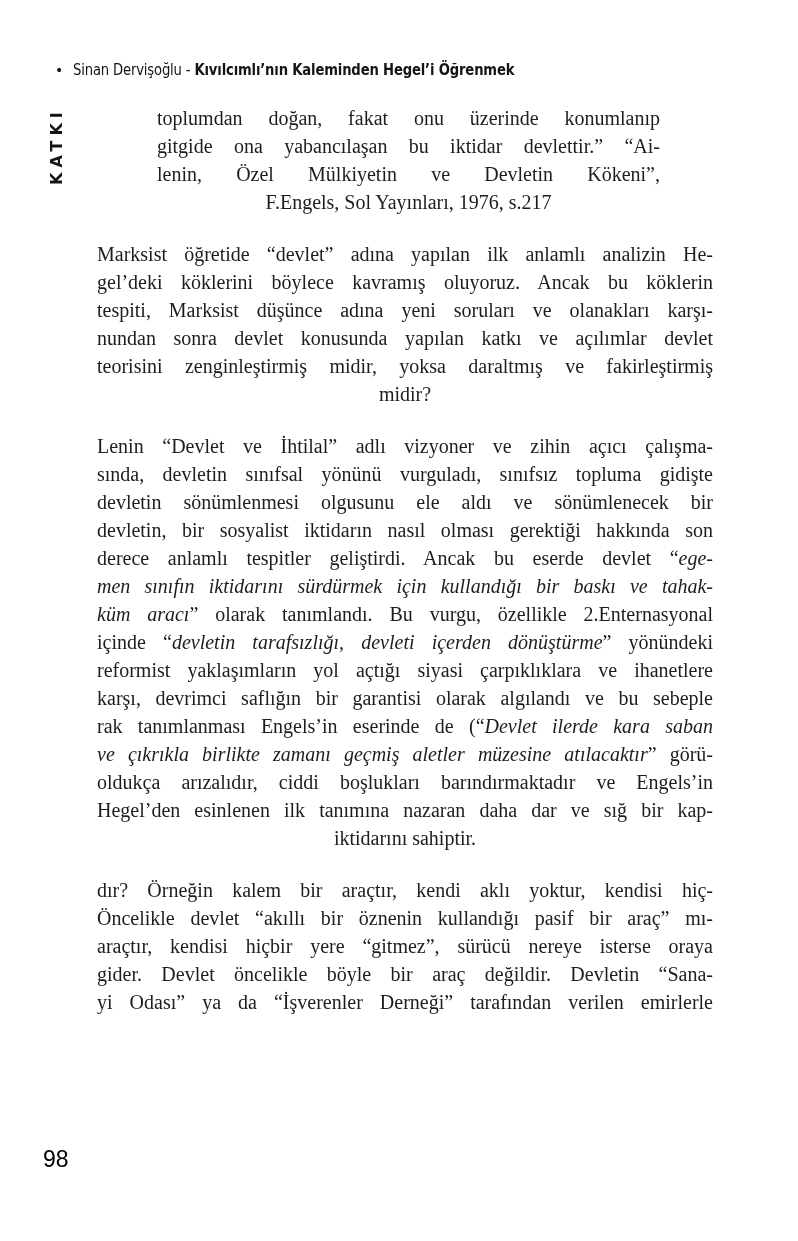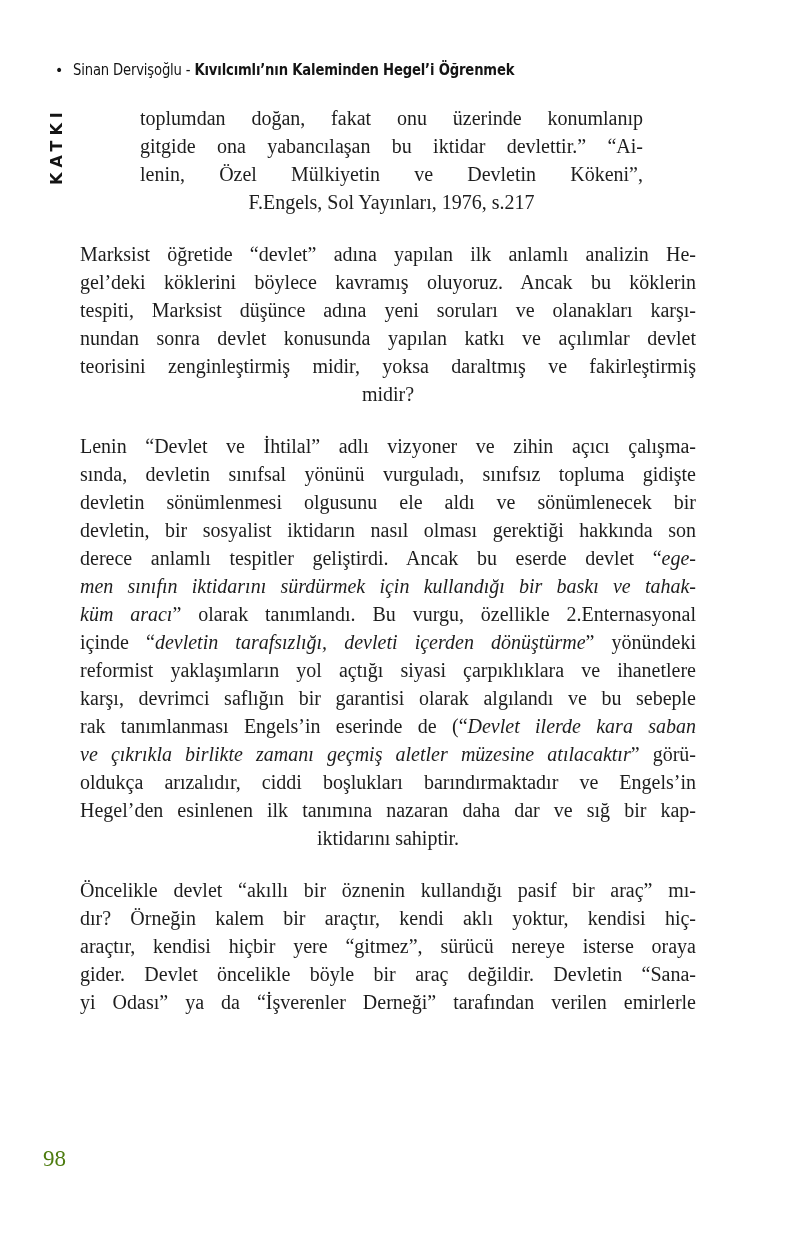--- a/index.html
+++ b/index.html
@@ -33,34 +33,34 @@
     position: absolute; left: 47px; top: 90px; height: 95px;
     writing-mode: vertical-rl;
     transform: rotate(180deg);
     font-family: "DejaVu Sans", sans-serif;
     font-weight: 700;
     font-size: 16px;
     letter-spacing: 5px;
     color: #141414;
   }
   .content {
-    position: absolute; left: 80px; top: 104px; width: 616px;
+    position: absolute; left: 97px; top: 104px; width: 616px;
     font-size: 20px; line-height: 28px;
     color: #1d1d1d;
   }
   .line { text-align: center; }
   .line.j { text-align: justify; text-align-last: justify; }
   .quote { margin-left: 60px; width: 503px; }
   .para { margin-top: 24px; }
   .b { font-weight: 400; }
   .i { font-style: italic; }
   .page-number {
     position: absolute; left: 43px; top: 1146px;
-    font-family: Liberation Serif, serif;
-    font-size: 23px; color: #4d7c0f;
+    font-family: Liberation Sans, sans-serif;
+    font-size: 23px; color: #000000;
   }
 </style>
 </head>
 <body>
 
 <div class="header">
   <span class="bullet">•</span>
   <span class="header-text"><span class="author">Sinan Dervişoğlu</span> <span class="hsep">-</span> <span class="btitle">Kıvılcımlı’nın Kaleminden Hegel’i Öğrenmek</span></span>
 </div>
 
@@ -93,22 +93,22 @@
         <div class="line j"><span>içinde “</span><span class="i">devletin tarafsızlığı, devleti içerden dönüştürme</span><span>” yönündeki</span></div>
         <div class="line j"><span>reformist yaklaşımların yol açtığı siyasi çarpıklıklara ve ihanetlere</span></div>
         <div class="line j"><span>karşı, devrimci saflığın bir garantisi olarak algılandı ve bu sebeple</span></div>
         <div class="line j"><span>rak tanımlanması Engels’in eserinde de (“</span><span class="i">Devlet ilerde kara saban</span></div>
         <div class="line j"><span class="i">ve çıkrıkla birlikte zamanı geçmiş aletler müzesine atılacaktır</span><span>” görü-</span></div>
         <div class="line j"><span>oldukça arızalıdır, ciddi boşlukları barındırmaktadır ve Engels’in</span></div>
         <div class="line j"><span>Hegel’den esinlenen ilk tanımına nazaran daha dar ve sığ bir kap-</span></div>
         <div class="line"><span>iktidarını sahiptir.</span></div>
       </div>
       <div class="para">
+        <div class="line j"><span>dır? Örneğin kalem bir araçtır, kendi aklı yoktur, kendisi hiç-</span></div>
         <div class="line j"><span>Öncelikle devlet “akıllı bir öznenin kullandığı pasif bir araç” mı-</span></div>
-        <div class="line j"><span>dır? Örneğin kalem bir araçtır, kendi aklı yoktur, kendisi hiç-</span></div>
         <div class="line j"><span>araçtır, kendisi hiçbir yere “gitmez”, sürücü nereye isterse oraya</span></div>
         <div class="line j"><span>gider. Devlet öncelikle böyle bir araç değildir. Devletin “Sana-</span></div>
         <div class="line j"><span>yi Odası” ya da “İşverenler Derneği” tarafından verilen emirlerle</span></div>
       </div>
     </div>
 </div>
 
 <div class="page-number">98</div>
 
 </body></html>

